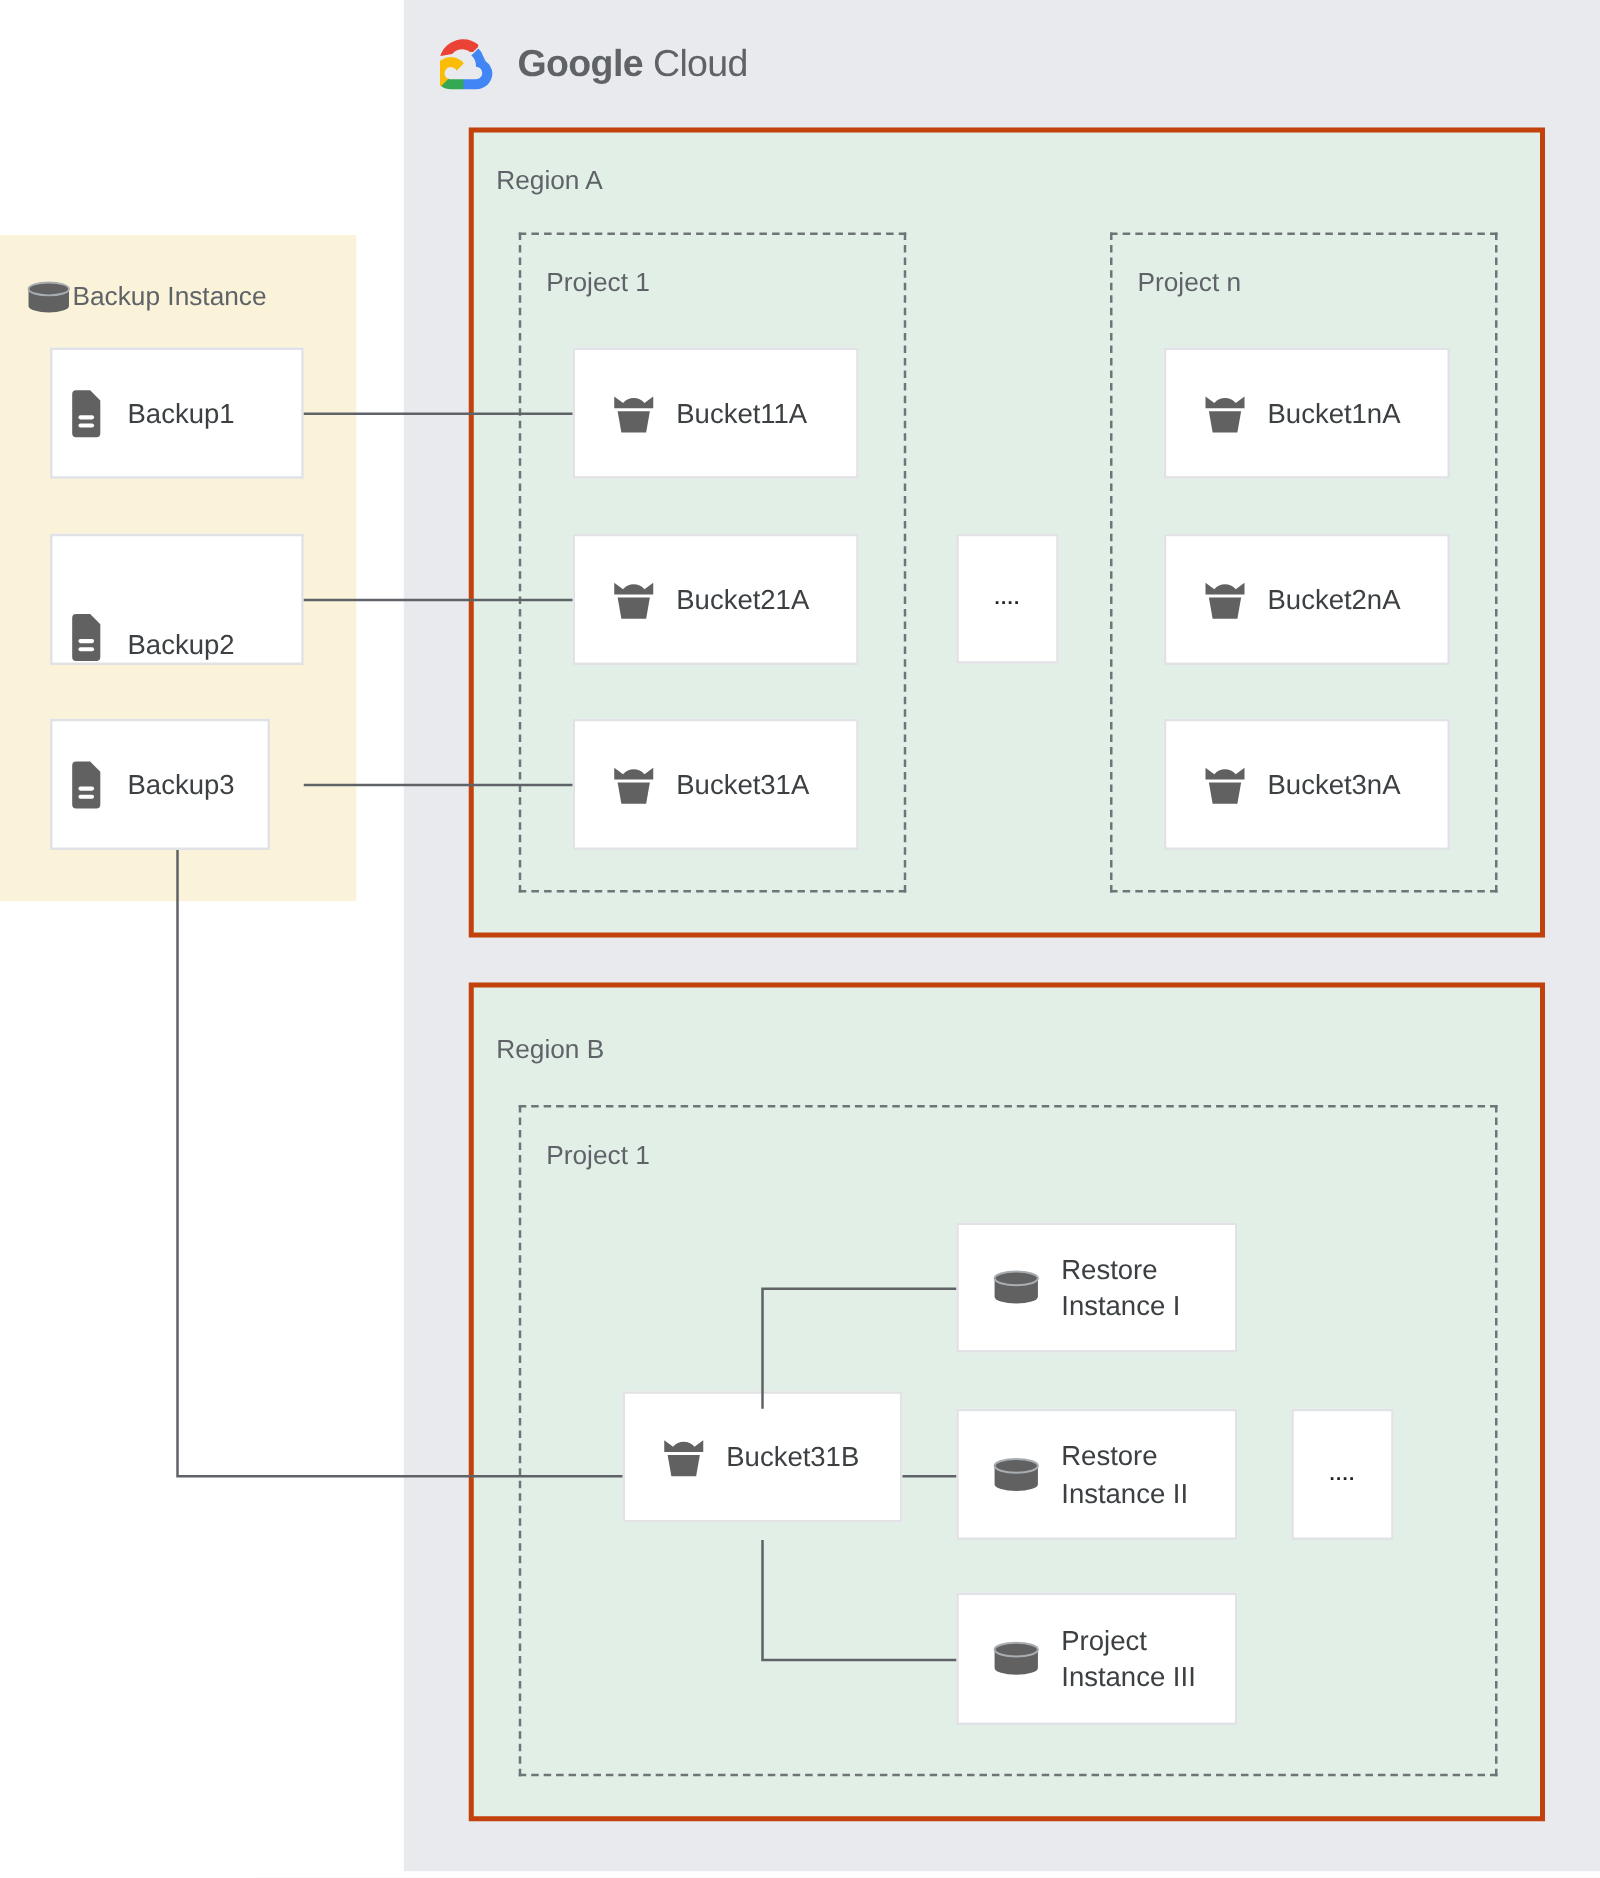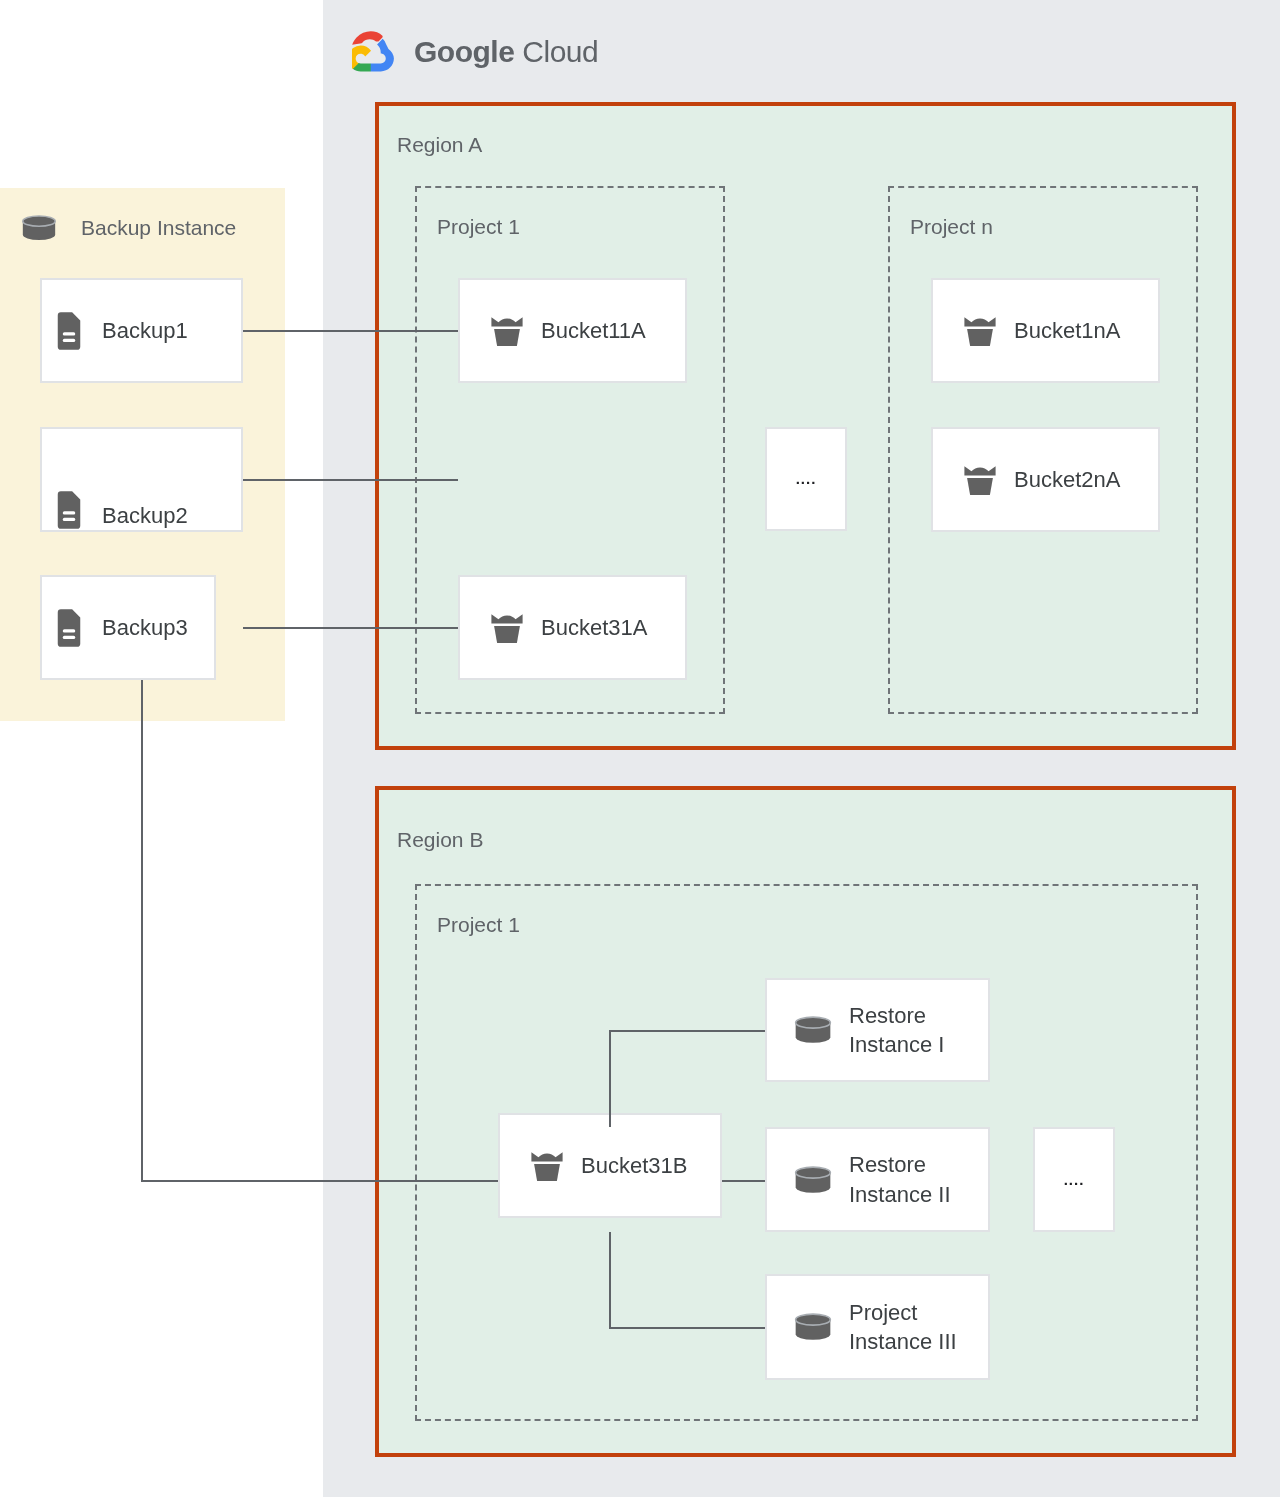--- a/index.html
+++ b/index.html
@@ -13,21 +13,21 @@
   .zone-label{position:absolute;font-size:21px;color:var(--text-muted);white-space:nowrap;}
   .node{position:absolute;background:var(--box-bg);border:2px solid var(--box-border);
         display:flex;align-items:center;box-sizing:border-box;}
   .node .txt{color:var(--text-dark);font-size:22px;line-height:1.32;white-space:nowrap;}
   .node .txt.wrap{white-space:normal;width:134px;}
   .dots-node{justify-content:center;}
   .dots-node .txt{font-size:15px;font-weight:700;letter-spacing:1px;color:#202124;}
   .backup-node{padding-left:12px;gap:18px;}
   .bucket-node{padding-left:28px;gap:15px;}
   .restore-node{padding-left:26px;gap:16px;}
-  .panel-header{position:absolute;display:flex;align-items:center;gap:23px;}
+  .panel-header{position:absolute;display:flex;align-items:center;gap:0;margin-top:10px;}
   .panel-header .hd-txt{font-size:21px;color:var(--text-muted);white-space:nowrap;}
   .icon-fill{fill:var(--icon-gray);}
   .logo{position:absolute;display:flex;align-items:center;gap:10px;}
   .logo-word{font-size:30px;letter-spacing:-0.5px;}
   .logo-google{color:var(--text-muted);font-weight:700;}
   .logo-cloud{color:var(--text-muted);font-weight:400;margin-left:-2px;}
   .lg-red{fill:var(--logo-red);} .lg-blue{fill:var(--logo-blue);}
   .lg-green{fill:var(--logo-green);} .lg-yellow{fill:var(--logo-yellow);}
   .connectors{position:absolute;left:0;top:0;pointer-events:none;z-index:6;}
   .connectors path{stroke:var(--connector);stroke-width:2;fill:none;}
@@ -94,20 +94,27 @@
       <div class="zone-label" style="left:20px;top:27px;">Project 1</div>
 
       <div class="node bucket-node" style="left:41px;top:90px;width:229px;height:105px;">
         <svg width="38" height="36" viewBox="0 0 24 24" aria-hidden="true">
           <path class="icon-fill" d="M1.6 9 V2.8 L6.3 6.2 A7.6 7.6 0 0 1 17.7 6.2 L22.4 2.8 V9 Z"></path>
           <path class="icon-fill" d="M3.4 10.6 H20.6 L18.6 22 H5.4 Z"></path>
         </svg>
         <span class="txt">Bucket11A</span>
       </div>
 
+      <div class="node bucket-node" style="left:41px;top:239px;width:229px;height:105px;">
+        <svg width="38" height="36" viewBox="0 0 24 24" aria-hidden="true">
+          <path class="icon-fill" d="M1.6 9 V2.8 L6.3 6.2 A7.6 7.6 0 0 1 17.7 6.2 L22.4 2.8 V9 Z"></path>
+          <path class="icon-fill" d="M3.4 10.6 H20.6 L18.6 22 H5.4 Z"></path>
+        </svg>
+        <span class="txt">Bucket21A</span>
+      </div>
 
       <div class="node bucket-node" style="left:41px;top:387px;width:229px;height:105px;">
         <svg width="38" height="36" viewBox="0 0 24 24" aria-hidden="true">
           <path class="icon-fill" d="M1.6 9 V2.8 L6.3 6.2 A7.6 7.6 0 0 1 17.7 6.2 L22.4 2.8 V9 Z"></path>
           <path class="icon-fill" d="M3.4 10.6 H20.6 L18.6 22 H5.4 Z"></path>
         </svg>
         <span class="txt">Bucket31A</span>
       </div>
     </div>
 
@@ -127,20 +134,27 @@
       </div>
 
       <div class="node bucket-node" style="left:41px;top:239px;width:229px;height:105px;">
         <svg width="38" height="36" viewBox="0 0 24 24" aria-hidden="true">
           <path class="icon-fill" d="M1.6 9 V2.8 L6.3 6.2 A7.6 7.6 0 0 1 17.7 6.2 L22.4 2.8 V9 Z"></path>
           <path class="icon-fill" d="M3.4 10.6 H20.6 L18.6 22 H5.4 Z"></path>
         </svg>
         <span class="txt">Bucket2nA</span>
       </div>
 
+      <div class="node bucket-node" style="left:41px;top:387px;width:229px;height:105px;">
+        <svg width="38" height="36" viewBox="0 0 24 24" aria-hidden="true">
+          <path class="icon-fill" d="M1.6 9 V2.8 L6.3 6.2 A7.6 7.6 0 0 1 17.7 6.2 L22.4 2.8 V9 Z"></path>
+          <path class="icon-fill" d="M3.4 10.6 H20.6 L18.6 22 H5.4 Z"></path>
+        </svg>
+        <span class="txt">Bucket3nA</span>
+      </div>
     </div>
   </div>
 
   <div class="abs region" style="left:375px;top:786px;width:861px;height:671px;padding-left:32px;">
     <div class="zone-label" style="left:18px;top:38px;">Region B</div>
 
     <div class="abs project" style="left:36px;top:94px;width:783px;height:537px;">
       <div class="zone-label" style="left:20px;top:27px;">Project 1</div>
 
       <div class="node restore-node" style="left:348px;top:92px;width:225px;height:104px;">

